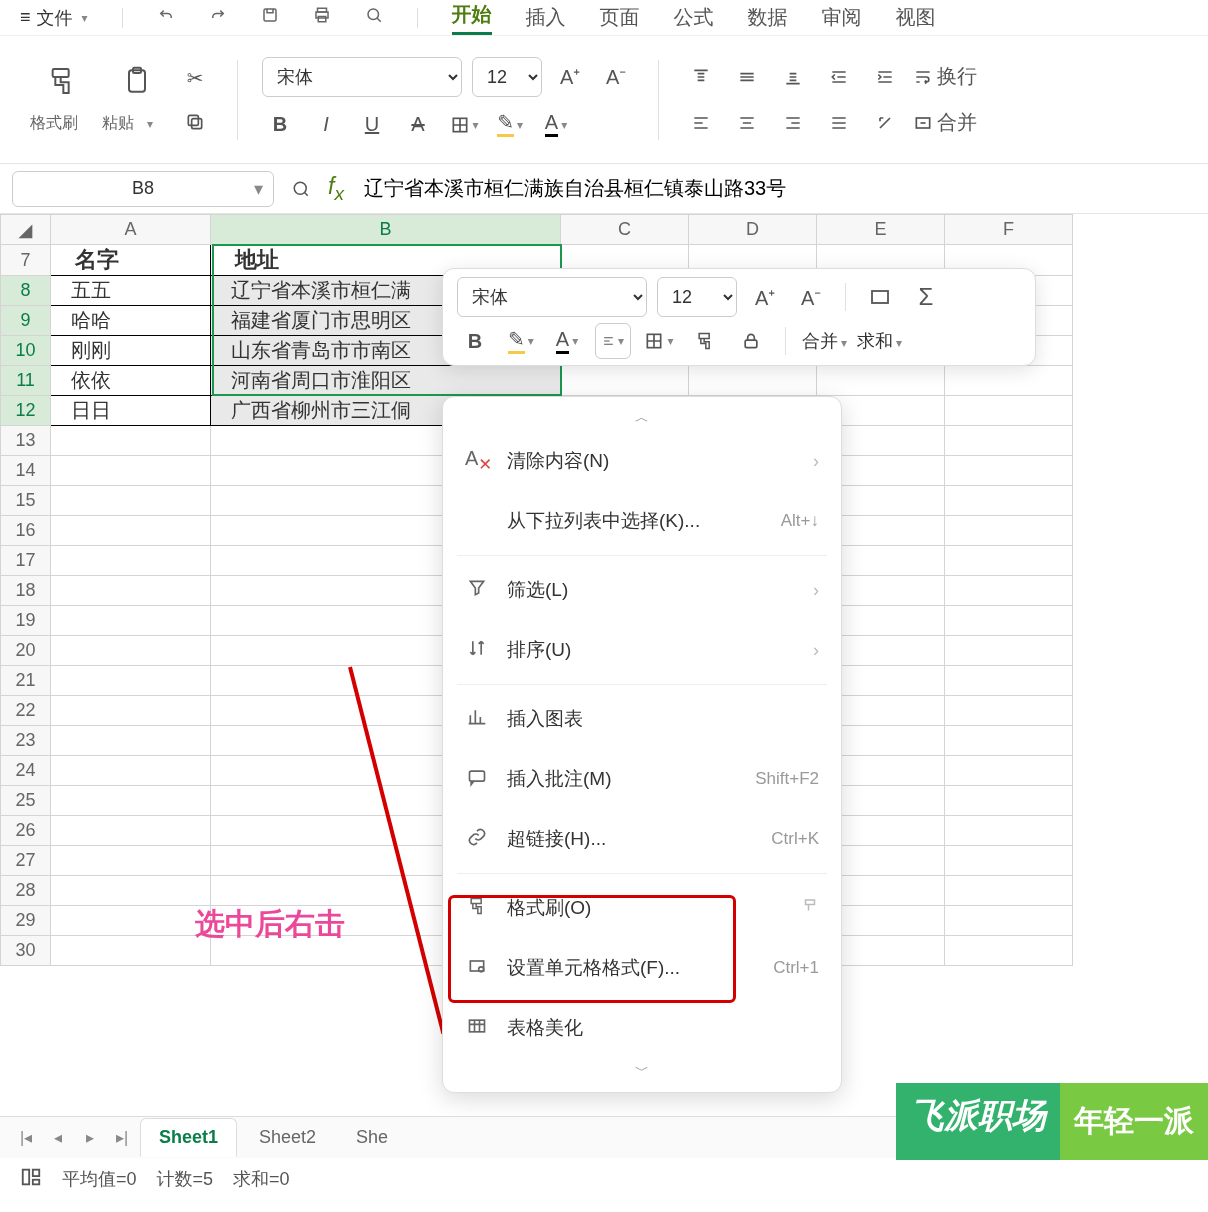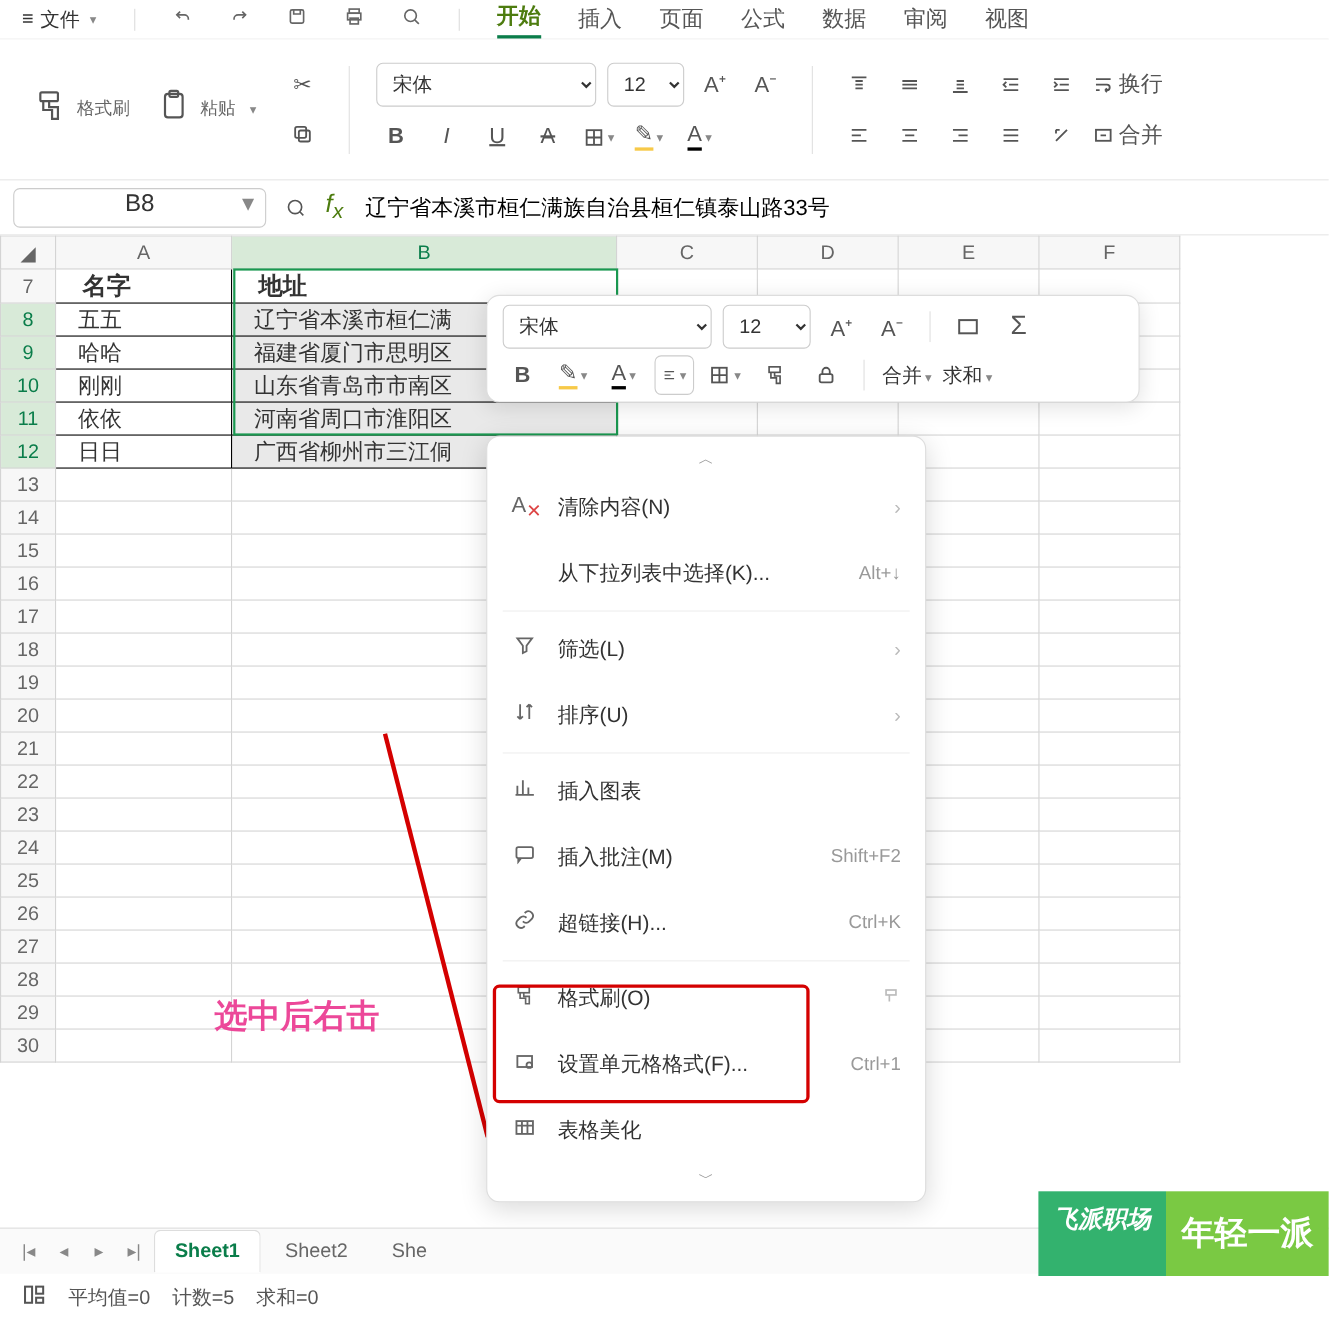--- a/index.html
+++ b/index.html
@@ -4,33 +4,33 @@
 <style>
 *{box-sizing:border-box;margin:0;padding:0;font-family:"Microsoft YaHei","PingFang SC",sans-serif;-webkit-font-smoothing:antialiased}
 body{background:#fff;width:1208px;height:1212px;overflow:hidden;position:relative;font-size:14px;color:#333}
 .menubar{display:flex;align-items:center;height:36px;padding:0 20px;gap:34px;background:#fff;border-bottom:1px solid #eee}
 .menubar .fileitem{display:flex;align-items:center;gap:6px;font-size:18px;color:#333}
 .menubar .mitem{font-size:20px;color:#555}
 .menubar .mitem.active{color:#4d7c0f;font-weight:600;border-bottom:3px solid #0a7d4a;padding-bottom:4px}
 .menubar .sep{width:1px;height:20px;background:#ddd}
 .menubar .icn{font-size:18px;color:#666}
 .ribbon{display:flex;align-items:center;height:128px;padding:0 30px;gap:24px;border-bottom:1px solid #e5e5e5;background:#fff}
-.ribbon .grp{display:flex;flex-direction:row;align-items:center;gap:8px}
+.ribbon .grp{display:flex;flex-direction:column;align-items:flex-end;gap:8px}
 .ribbon .grplabel{font-size:16px;color:#666}
 .ribbon .vsep{width:1px;height:80px;background:#e0e0e0}
 .ribbon select,.minitb select{background:#fff;border:1px solid #ccc;border-radius:6px;padding:6px 10px;font-size:18px;color:#333;height:40px}
 .fontname{width:200px}
 .fontsize{width:70px}
 .iconbtn{display:inline-flex;align-items:center;justify-content:center;width:36px;height:36px;color:#555;font-size:20px;border-radius:4px}
 .iconbtn.sm{width:30px;height:30px;font-size:18px}
 .row{display:flex;align-items:center;gap:10px}
 .fontarea{display:flex;flex-direction:column;gap:10px}
 .alignarea{display:flex;flex-direction:column;gap:10px}
 .formulabar{display:flex;align-items:center;height:50px;border-bottom:1px solid #e5e5e5;padding:0 12px;gap:12px}
-.namebox{width:230px;height:36px;border:1px solid #ccc;border-radius:6px;display:flex;justify-content:center;font-size:22px;color:#333;position:relative}
+.namebox{width:262px;height:36px;border:1px solid #ccc;border-radius:6px;display:flex;align-items:center;justify-content:center;font-size:18px;color:#333;position:relative}
 .namebox .dd{position:absolute;right:10px;color:#888}
 .fxlabel{font-style:italic;font-size:23px;color:#4d7c0f}
 .formulainput{flex:1;height:36px;border:none;font-size:20px;padding:0 8px;outline:none}
 .gridwrap{position:relative;height:820px;overflow:hidden}
 .grid{border-collapse:collapse;table-layout:fixed}
 .grid th,.grid td{border:1px solid #d4d4d4;height:30px;font-size:18px;text-align:center;font-weight:normal;color:#333;background:#fff}
 .grid th{background:#f7f7f7;color:#666}
 .grid .rowh{width:50px;background:#f7f7f7;color:#666;text-align:center}
 .grid .colA{width:160px}
 .grid .colB{width:350px}
@@ -54,21 +54,21 @@
 .ctxmenu .item .sc{color:#999;font-size:17px}
 .ctxmenu .item .chev{color:#bbb;font-size:18px}
 .ctxmenu .div{height:1px;background:#eee;margin:4px 14px}
 .highlight-box{position:absolute;left:448px;top:895px;width:288px;height:108px;border:3px solid #d40000;border-radius:6px;pointer-events:none}
 .tabbar{position:absolute;bottom:54px;left:0;right:0;height:42px;border-top:1px solid #ddd;background:#fafafa;display:flex;align-items:center;padding:0 12px;gap:4px}
 .tabbar .navbtn{width:28px;height:28px;display:flex;align-items:center;justify-content:center;color:#888;font-size:16px}
 .tabbar .tab{padding:8px 18px;font-size:18px;color:#666;border-radius:6px 6px 0 0}
 .tabbar .tab.active{background:#fff;color:#0a7d4a;font-weight:600;border:1px solid #ddd;border-bottom:1px solid #fff}
 .statusbar{position:absolute;bottom:12px;left:0;right:0;height:42px;display:flex;align-items:center;padding:0 20px;gap:20px;font-size:18px;color:#555}
 .watermark{position:absolute;right:0;bottom:52px;display:flex}
-.wm1{background:#33b26e;color:#fff;font-weight:700;font-size:22px;padding:10px 14px;font-style:italic}
+.wm1{background:#33b26e;color:#fff;font-weight:700;font-size:34px;padding:10px 14px;font-style:italic}
 .wm2{background:#7ac943;color:#fff;font-weight:700;font-size:30px;padding:18px 14px}
 .caret{font-size:12px;color:#888;margin-left:3px}
 .big-icon{font-size:32px;color:#555}
 .underline-y{border-bottom:3px solid #f7c948;display:inline-block;line-height:1;padding-bottom:2px}
 .underline-k{border-bottom:3px solid #000;display:inline-block;line-height:1;padding-bottom:2px}
 .boxed{border:1px solid #ccc;border-radius:6px;padding:4px 6px}
 </style>
 </head>
 <body>
 

